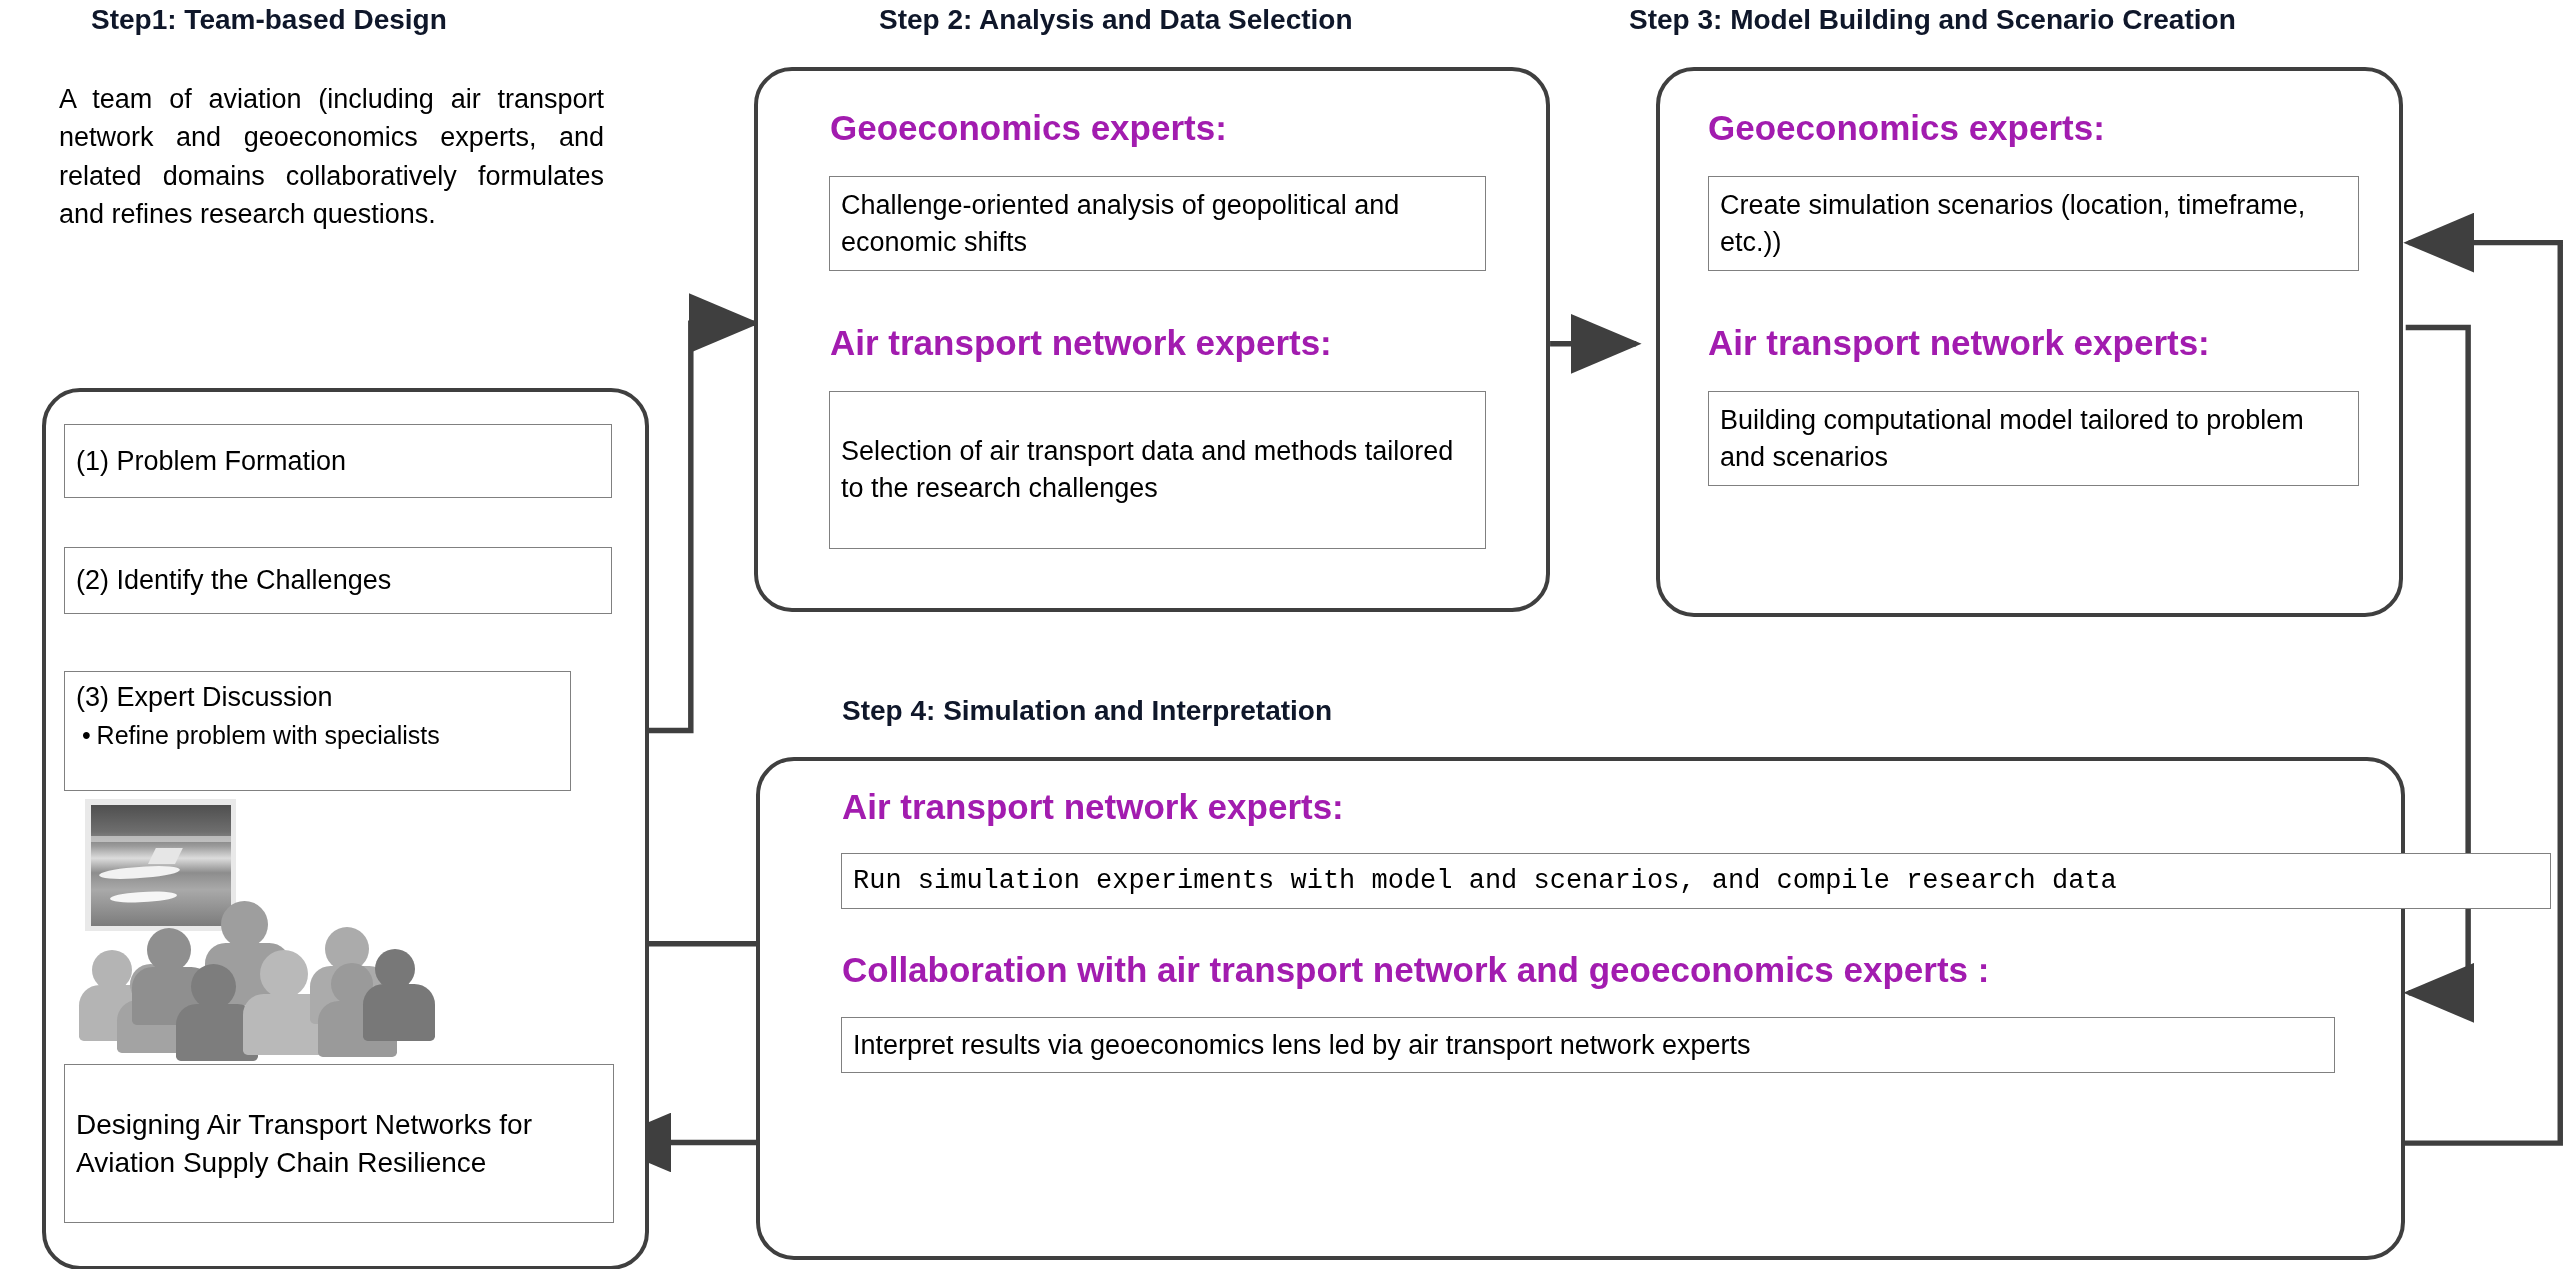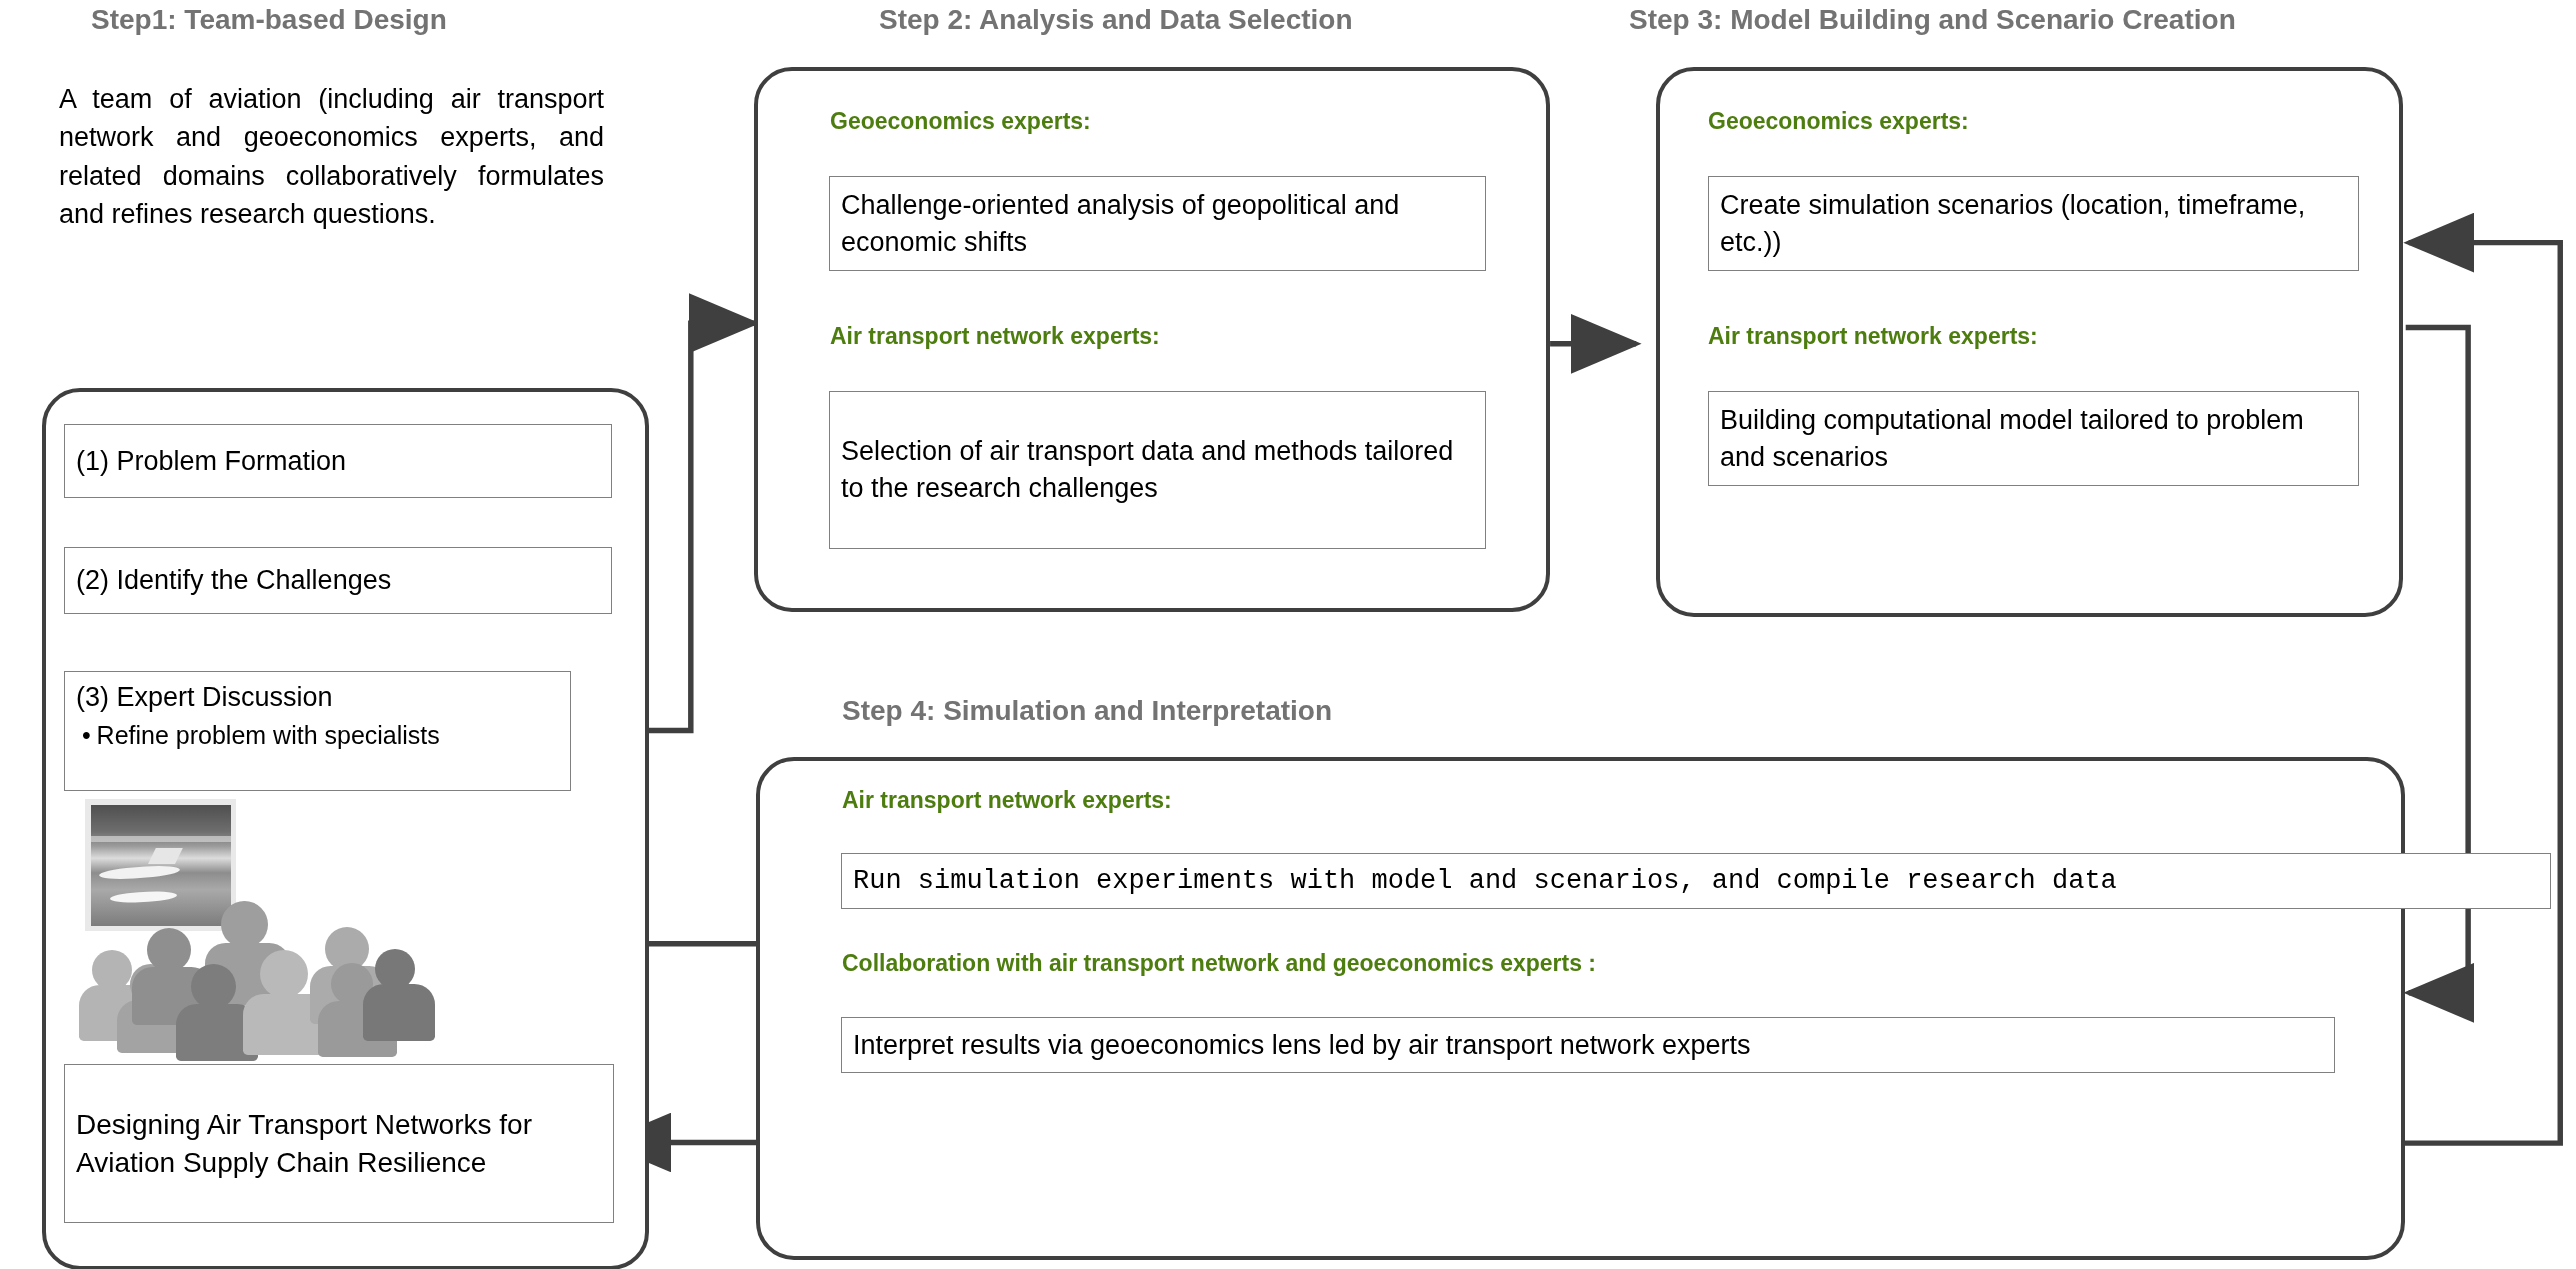--- a/index.html
+++ b/index.html
@@ -1,29 +1,29 @@
 <!DOCTYPE html>
 <html style="font-size:9.7px"><head>
 <meta charset="utf-8">
 <style>
   html,body{margin:0;padding:0;background:#ffffff;}
   body{font-family:"Liberation Sans",sans-serif;color:#000;}
   #stage{position:relative;width:2576px;height:1270px;background:#fff;overflow:hidden;}
 
-  .step-title{position:absolute;font-weight:bold;font-size:28px;line-height:1.1;white-space:nowrap;color:#737373;}
+  .step-title{position:absolute;font-weight:bold;font-size:28px;line-height:1.1;white-space:nowrap;color:#0f172a;}
 
   .intro{position:absolute;font-size:27px;line-height:1.42;text-align:justify;text-justify:inter-word;color:#000;}
 
   .round-panel{position:absolute;border:4.2px solid #3f3f3f;border-radius:38px;background:#fff;box-sizing:border-box;}
 
   .plain-box{position:absolute;border:1.8px solid #808080;background:#fff;box-sizing:border-box;display:flex;align-items:center;}
   .plain-box .txt{font-size:27px;line-height:1.36;color:#000;padding:0 11px;width:100%;}
   .plain-box.ctr .txt{text-align:center;}
 
-  .role-label{position:absolute;font-weight:bold;font-size:23px;line-height:1.1;white-space:nowrap;color:#4d7c0f;}
+  .role-label{position:absolute;font-weight:bold;font-size:35px;line-height:1.1;white-space:nowrap;color:#a21caf;}
 
   .bullet-row{display:flex;align-items:flex-start;font-size:25px;line-height:1.2;}
   .bullet-dot{width:20.6px;flex:0 0 20.6px;text-align:center;}
 
   svg.wires{position:absolute;left:0;top:0;width:2576px;height:1270px;pointer-events:none;overflow:visible;}
 
   
   .clip{position:absolute;}
   .photo{position:absolute;background:#e9e9e9;}
   .photo .inner{position:absolute;left:5.5px;top:5.5px;right:5.5px;bottom:5.5px;background:linear-gradient(180deg,#4f4f4f 0%,#6e6e6e 22%,#9b9b9b 34%,#dcdcdc 44%,#8d8d8d 56%,#a9a9a9 70%,#7c7c7c 100%);}

